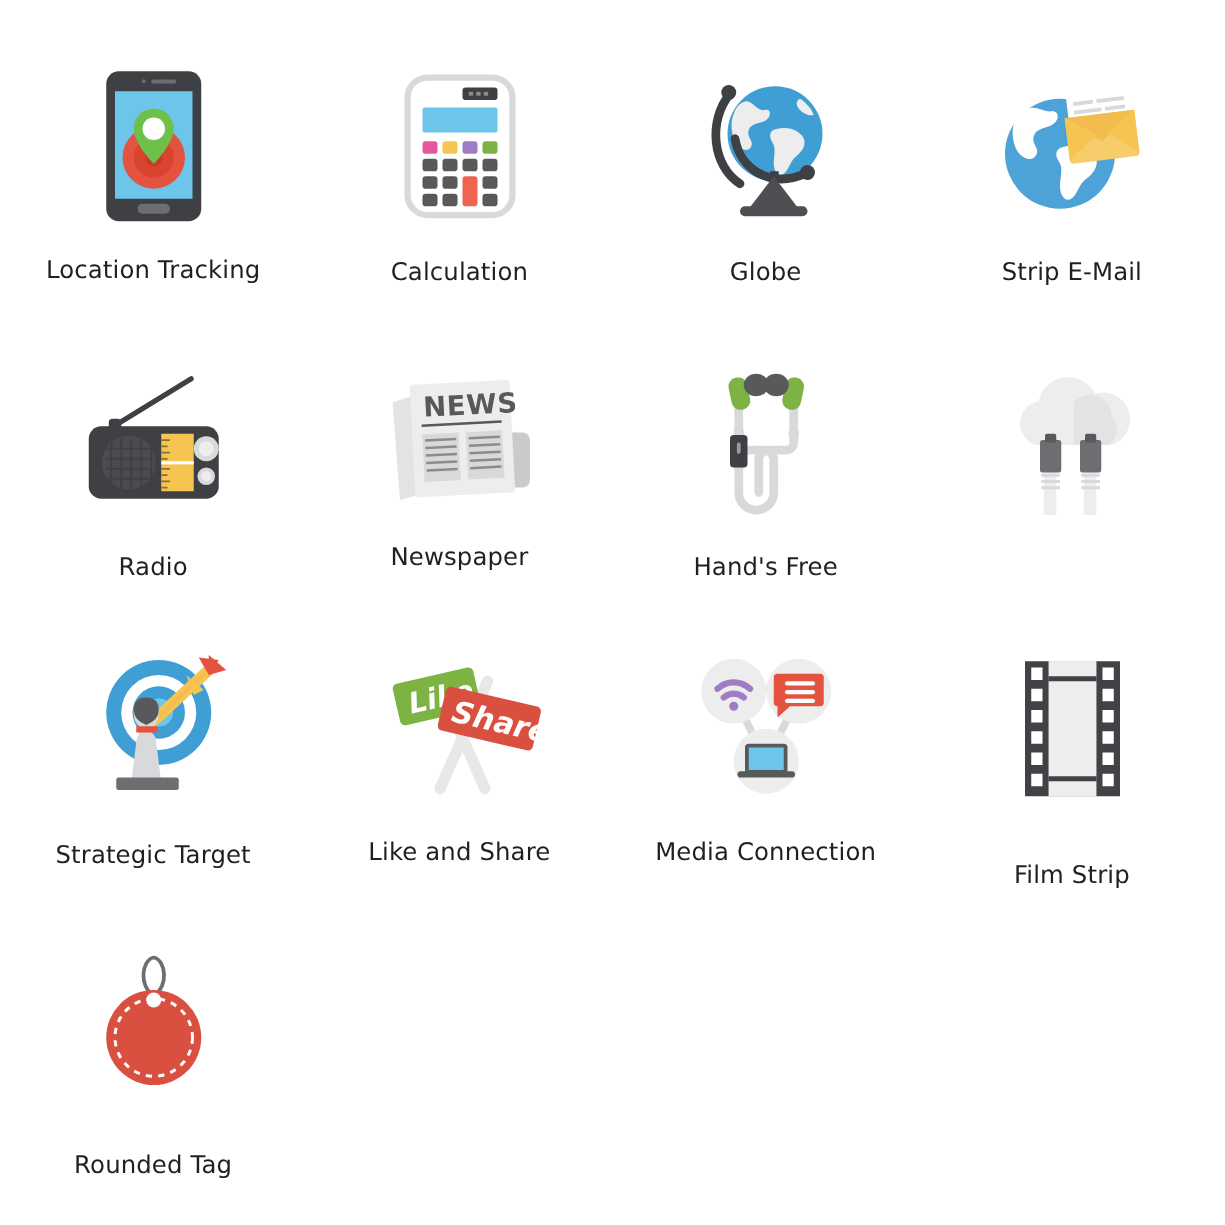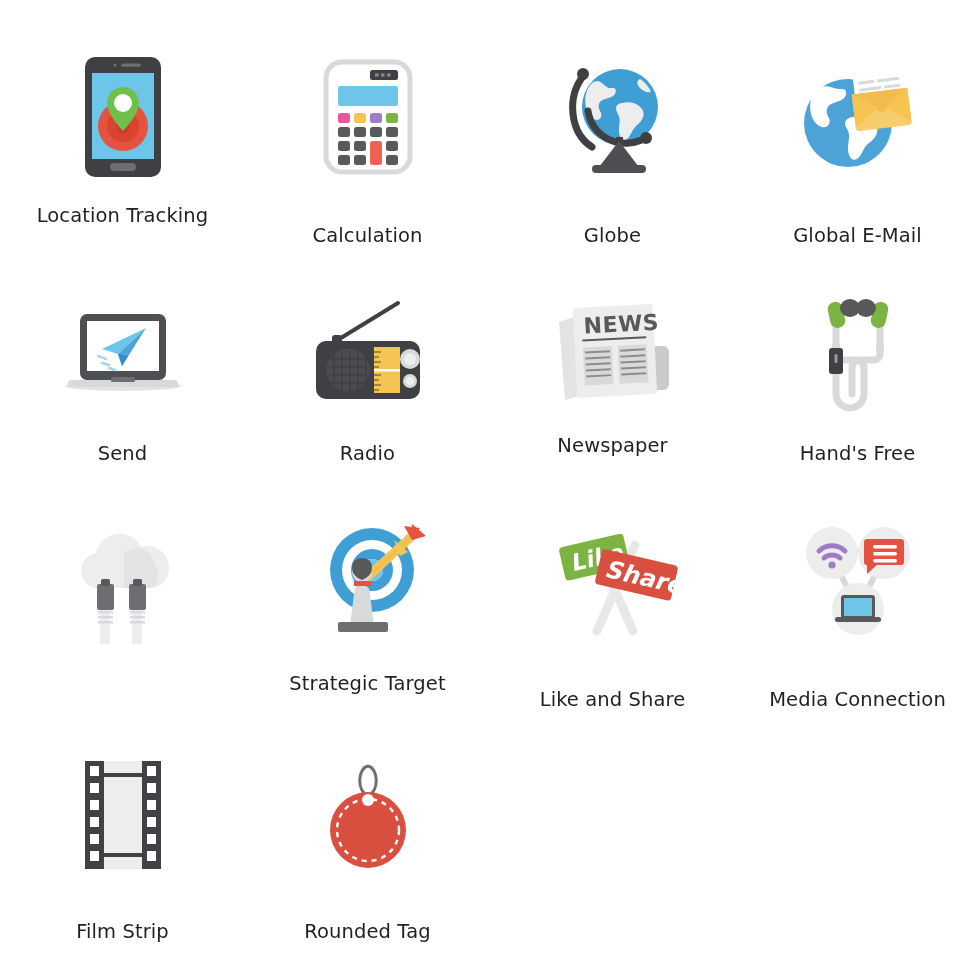--- a/index.html
+++ b/index.html
@@ -61,21 +61,21 @@
   .r2 .icon-label { margin-top: 26px; }
 
   .r3 .icon-art { margin-top: 28px; }
   .r3 .icon-label { margin-top: 26px; }
 
   .r4 .icon-art { margin-top: 30px; }
   .r4 .icon-label { margin-top: 40px; }
 
   
   .nudge-up-4 .icon-label { margin-top: 18px; }
-  .nudge-dn-4 .icon-label { margin-top: 42px; }
+  .nudge-dn-4 .icon-label { margin-top: 24px; }
 </style>
 </head>
 <body>
 
 <div id="icon-grid">
 
   <div class="icon-cell r1">
     <div class="icon-art">
       <svg width="92" height="120" viewBox="0 0 92 120">
         <rect x="8" y="0" width="76" height="120" rx="10" fill="#3f4044"></rect>
@@ -156,39 +156,23 @@
           <rect x="88" y="25" width="16" height="3" fill="#d8d9da"></rect>
           <rect x="63" y="32" width="18" height="3" fill="#d8d9da"></rect>
           <rect x="84" y="32" width="20" height="3" fill="#d8d9da"></rect>
           <path d="M55 30 h56 v34 a3 3 0 0 1 -3 3 h-50 a3 3 0 0 1 -3 -3z" fill="#f7cd6b"></path>
           <path d="M55 30 L83 52 L111 30 Z" fill="#f2bd4e"></path>
           <path d="M55 64 L79 46 L55 30z" fill="#f5c451"></path>
           <path d="M111 64 L87 46 L111 30z" fill="#f5c451"></path>
         </g>
       </svg>
     </div>
-    <div class="icon-label">Global E-Mail</div>
-  </div>
-
-  <div class="icon-cell r2">
-    <div class="icon-art">
-      <svg width="122" height="90" viewBox="0 0 122 90">
-        <ellipse cx="61" cy="80" rx="58" ry="5" fill="#e2e3e4"></ellipse>
-        <rect x="18" y="8" width="86" height="66" rx="7" fill="#4d4f53"></rect>
-        <rect x="25" y="15" width="72" height="50" fill="#ffffff"></rect>
-        <path d="M84 22 L40 43 L56 48 Z" fill="#6ec5ea"></path>
-        <path d="M84 22 L56 48 L60 60 Z" fill="#4ba3d8"></path>
-        <path d="M56 48 L60 60 L66 50 Z" fill="#2f8fca"></path>
-        <path d="M36 50 l8 3 M40 57 l7 2 M47 62 l6 2" stroke="#9ed6f0" stroke-width="2.4" stroke-linecap="round"></path>
-        <rect x="6" y="74" width="110" height="7" rx="3.5" fill="#d8d9da"></rect>
-        <rect x="49" y="71" width="24" height="5" rx="1.5" fill="#6d6e71"></rect>
-      </svg>
-    </div>
-    <div class="icon-label">Send</div>
-  </div>
+    <div class="icon-label">Strip E-Mail</div>
+  </div>
+
 
   <div class="icon-cell r2">
     <div class="icon-art">
       <svg width="116" height="108" viewBox="0 0 116 108">
         <path d="M26 44 L88 6" stroke="#3f4044" stroke-width="4" stroke-linecap="round" fill="none"></path>
         <rect x="22" y="38" width="10" height="12" rx="3" fill="#3f4044"></rect>
         <rect x="6" y="44" width="104" height="58" rx="10" fill="#3f4044"></rect>
         <circle cx="38" cy="73" r="22" fill="#4b4c50"></circle>
         <g stroke="#3f4044" stroke-width="1.6">
           <path d="M20 62 L56 62 M20 70 L56 70 M20 78 L56 78 M20 86 L56 86"></path>

